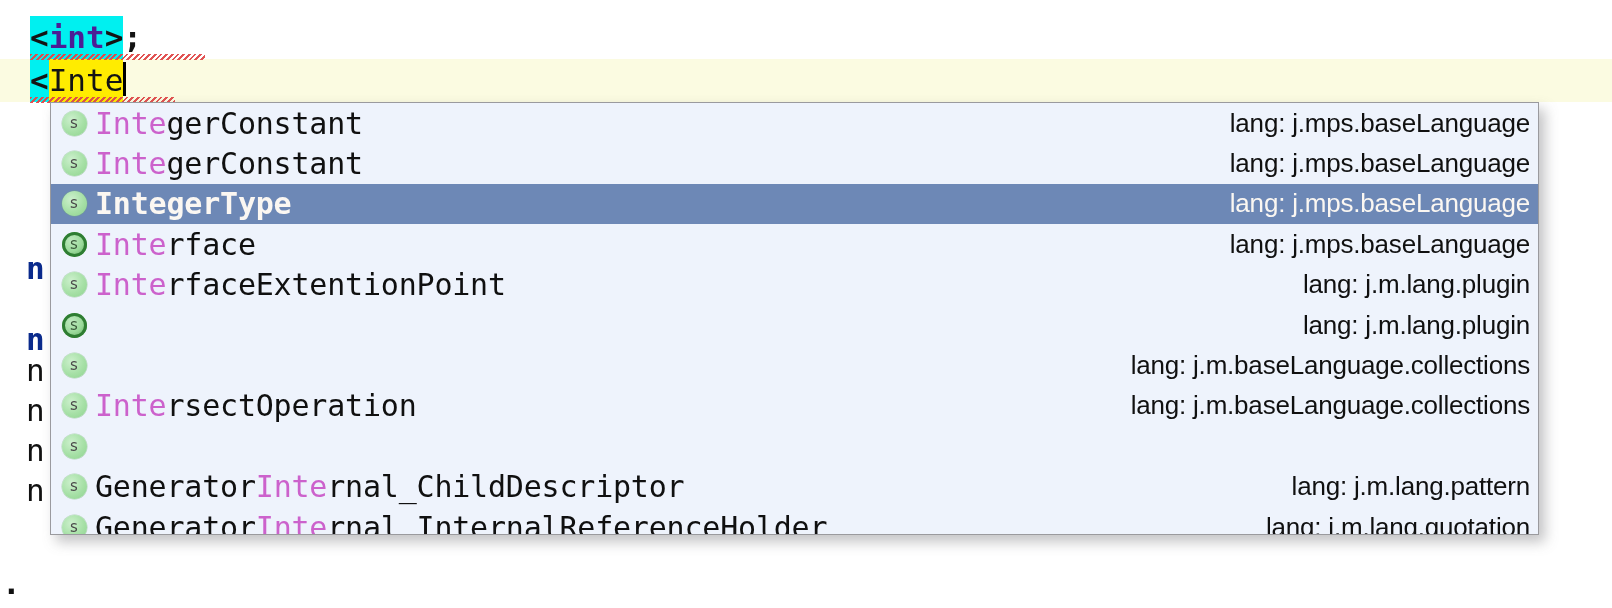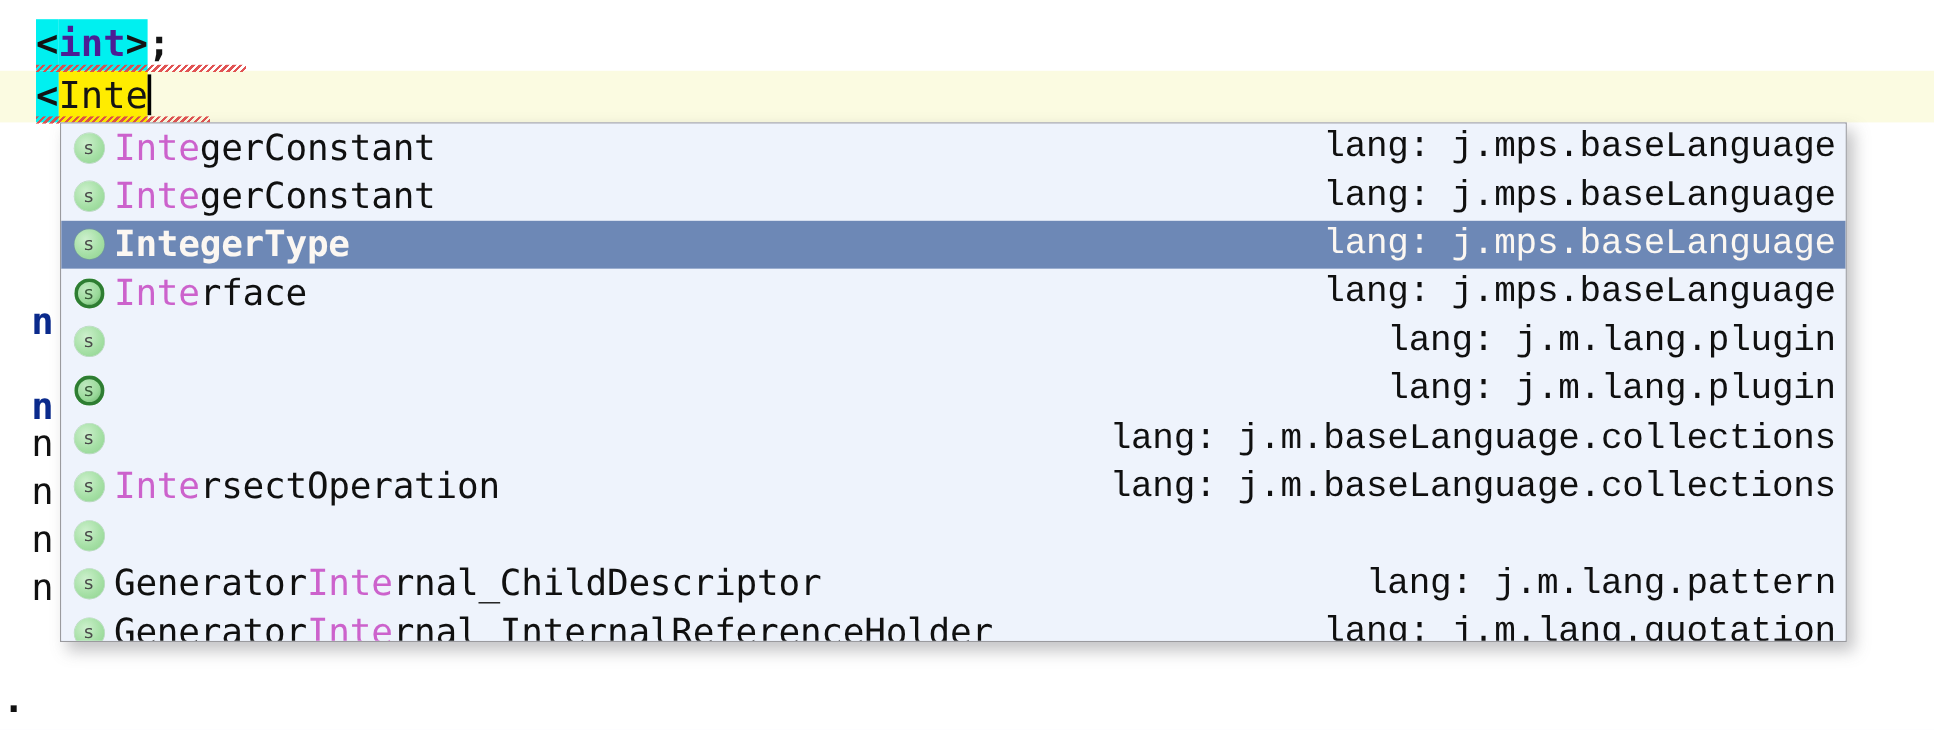--- a/index.html
+++ b/index.html
@@ -192,22 +192,22 @@
   }
 
   .row-name .match { color: #cc62cc; }
   .row.selected .row-name { color: #fbf7f2; font-weight: bold; }
   .row.selected .row-name .match { color: #fbf7f2; }
 
   .row-spacer { flex: 1 1 auto; }
 
   .row-lang {
     flex: 0 0 auto;
-    font-family: Liberation Mono, monospace;
-    font-size: 30px;
+    font-family: Liberation Sans, sans-serif;
+    font-size: 26px;
     white-space: pre;
     color: #101010;
     letter-spacing: -0.2px;
   }
   .row.selected .row-lang { color: #fbf7f2; }
 
   
   .popup-top-edge {
     position: absolute;
     left: 0; top: 0;
@@ -277,20 +277,21 @@
             <div class="icon-circle ringed">s</div>
           </div>
           <div class="row-name"><span class="match">Inte</span><span>rface</span></div>
           <div class="row-spacer"></div>
           <div class="row-lang">lang: j.mps.baseLanguage</div>
         </div>
         <div class="row">
           <div class="row-icon">
             <div class="icon-circle">s</div>
           </div>
+          <div class="row-name"><span class="match">Inte</span><span>rfaceExtentionPoint</span></div>
           <div class="row-spacer"></div>
           <div class="row-lang">lang: j.m.lang.plugin</div>
         </div>
         <div class="row">
           <div class="row-icon">
             <div class="icon-circle ringed">s</div>
           </div>
           <div class="row-spacer"></div>
           <div class="row-lang">lang: j.m.lang.plugin</div>
         </div>

